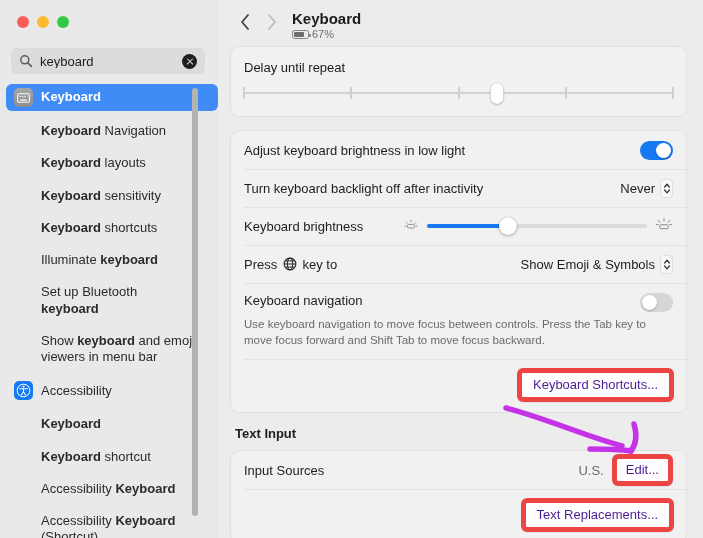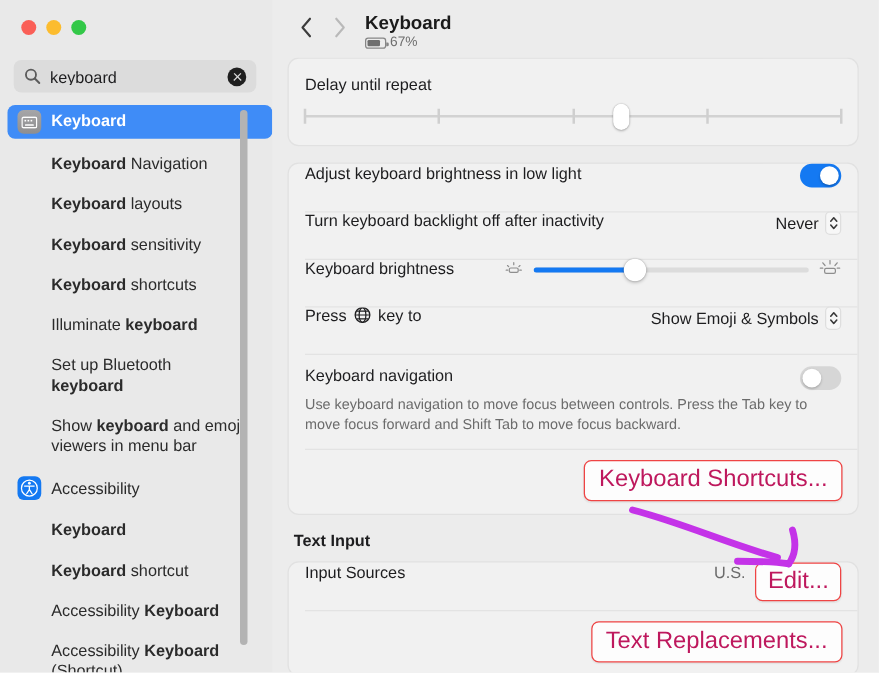--- a/index.html
+++ b/index.html
@@ -212,21 +212,21 @@
   }
 
   .card {
     background: #f1f1f1;
     border: 1px solid #e1e1e1;
     border-radius: 9px;
     margin-bottom: 13px;
   }
   .row {
     display: flex;
-    align-items: flex-start;
+    align-items: center;
     min-height: 38px;
     padding: 0 13px;
     position: relative;
   }
   .row + .row::before {
     content: "";
     position: absolute;
     left: 13px; right: 0; top: 0;
     height: 1px;
     background: #e3e3e3;
@@ -385,24 +385,24 @@
   }
   .btn-row.sep::before {
     content: "";
     position: absolute;
     left: 13px; right: 0; top: 0;
     height: 1px;
     background: #e3e3e3;
   }
   .push-btn {
     background: #fdfdfd;
-    border: 1px solid #ef4444;
+    border: 5px solid #ef4444;
     border-radius: 6px;
-    font-size: 19px;
-    color: #be185d;
+    font-size: 13px;
+    color: #4c1d95;
     padding: 4px 11px 5px 11px;
     box-shadow: 0 1px 1px rgba(0,0,0,.06);
     font-family: "Liberation Sans", sans-serif;
     white-space: nowrap;
   }
   .push-btn.small { padding: 3px 9px 4px 9px; }
 
   .section-head {
     font-size: 13px;
     font-weight: bold;

